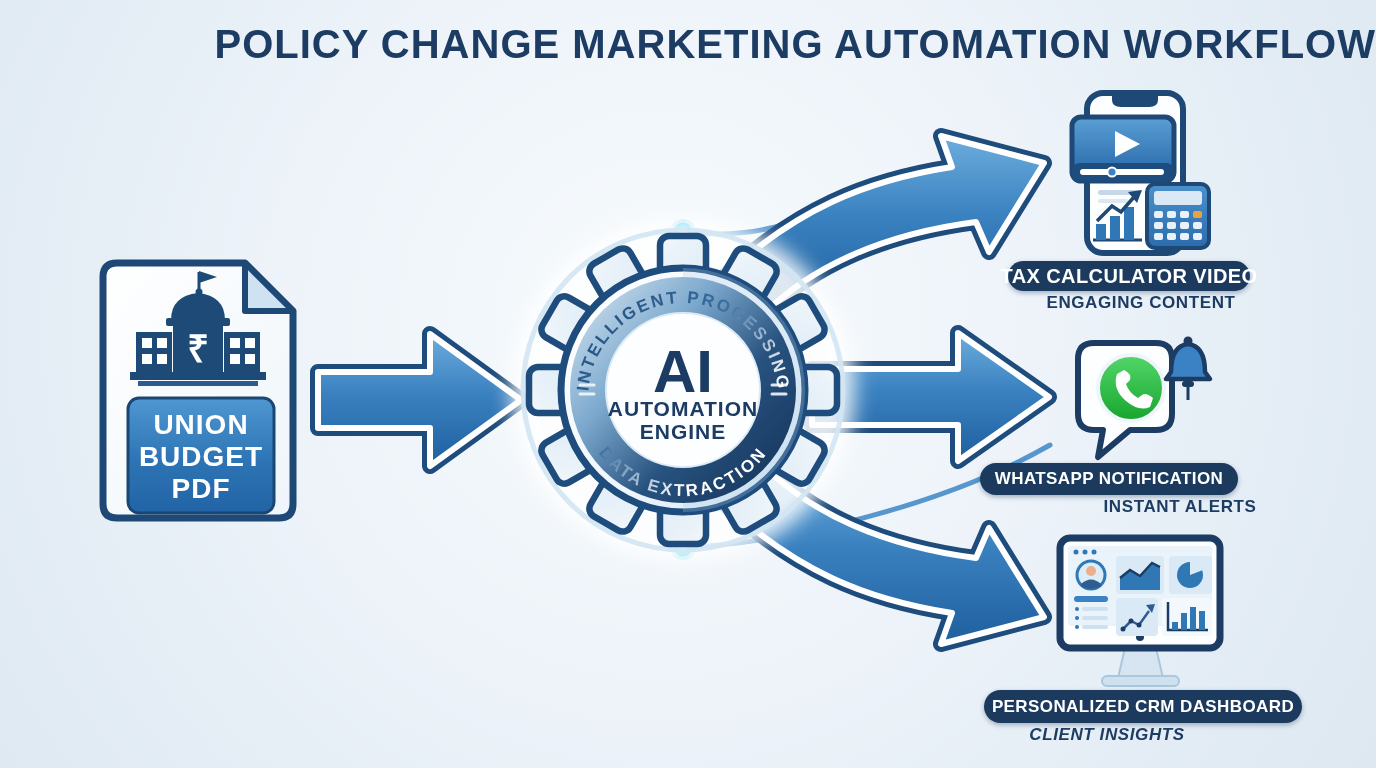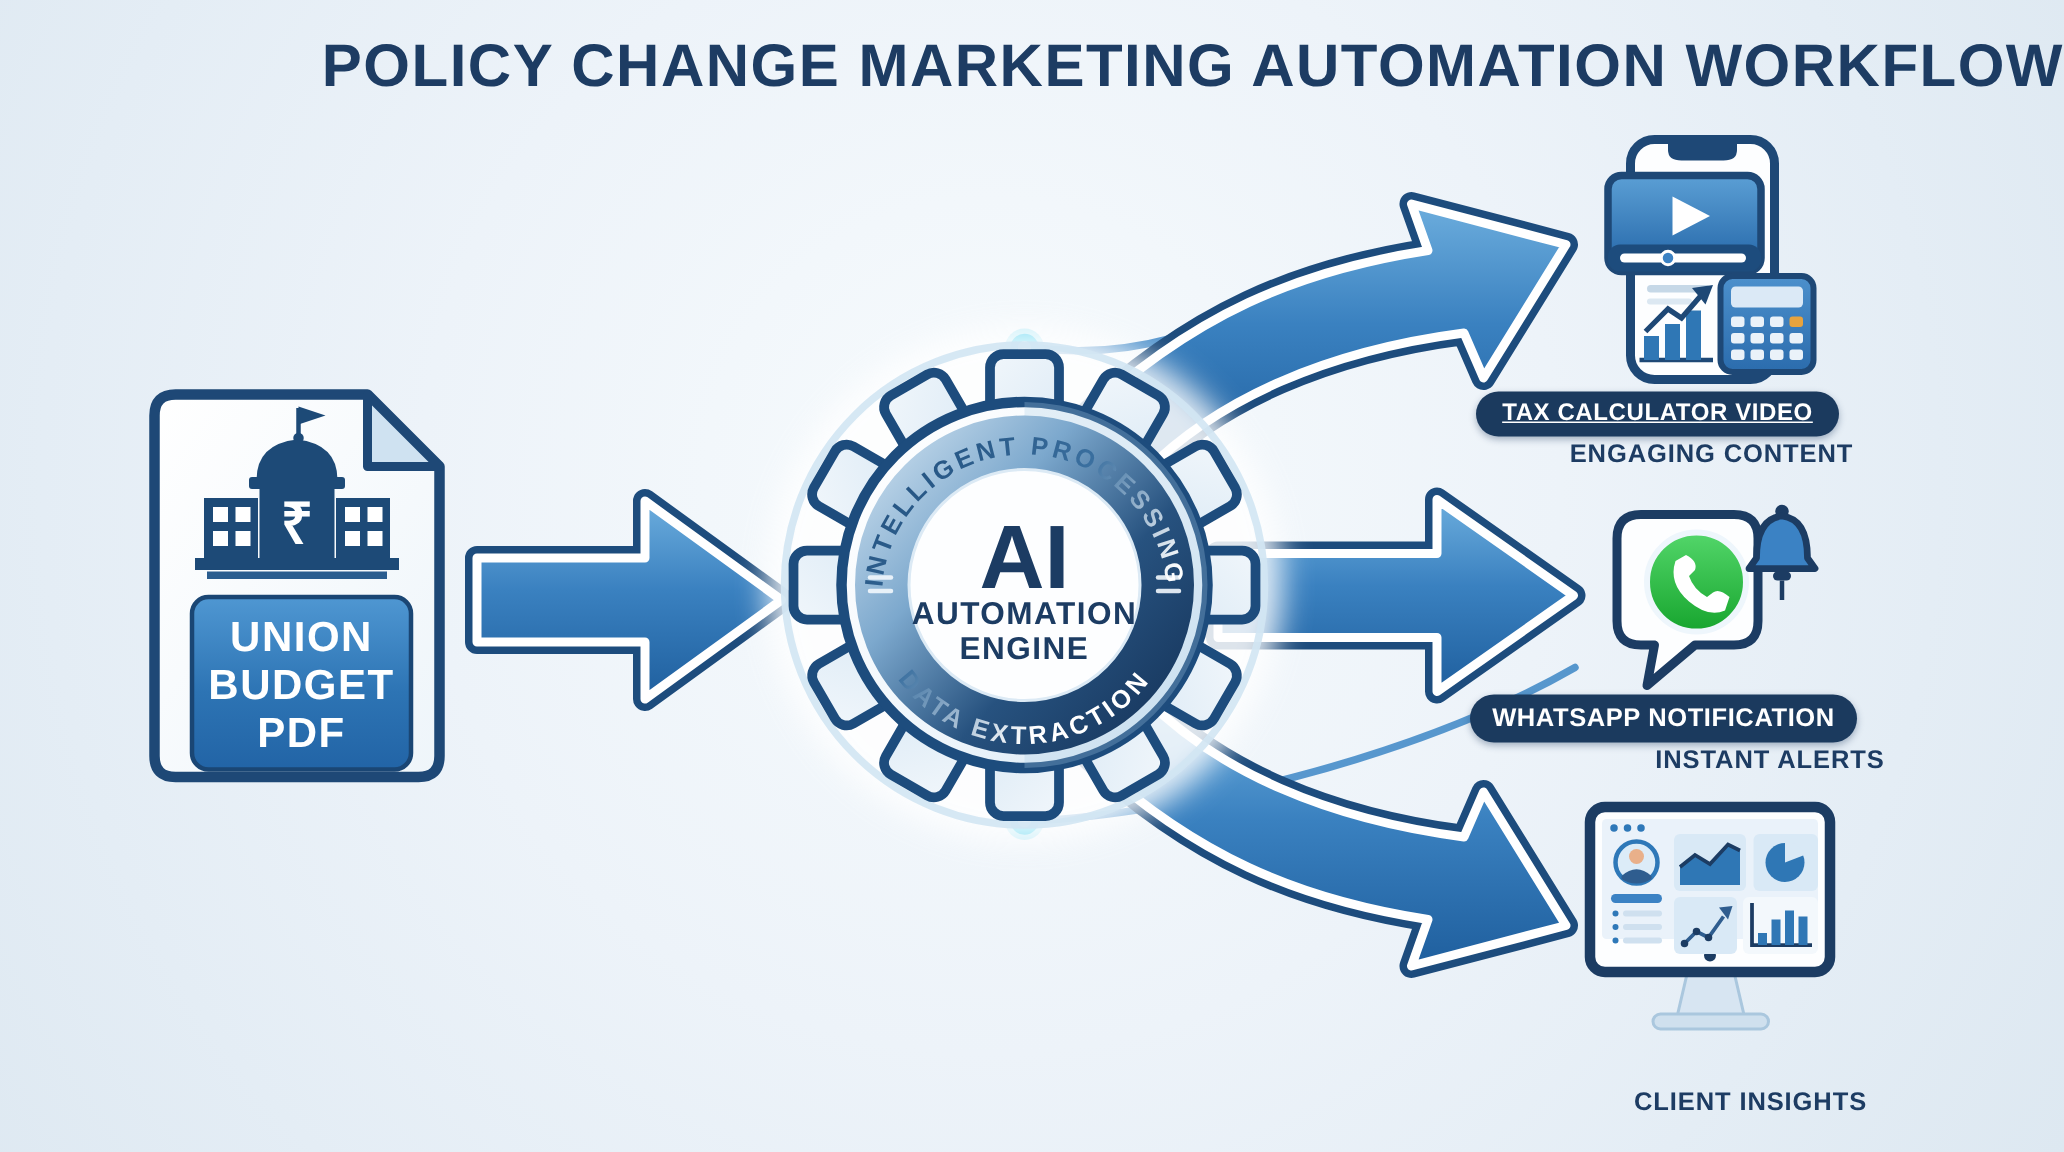--- a/index.html
+++ b/index.html
@@ -293,21 +293,22 @@
         <rect x="1172" y="622" width="6" height="8" fill="#2f77b5"></rect>
         <rect x="1181" y="613" width="6" height="17" fill="#2f77b5"></rect>
         <rect x="1190" y="607" width="6" height="23" fill="#2f77b5"></rect>
         <rect x="1199" y="611" width="6" height="19" fill="#2f77b5"></rect>
       </g>
     </g>
   </svg>
 
   <div class="title">POLICY CHANGE MARKETING AUTOMATION WORKFLOW</div>
 
-  <div class="pill" style="left:984px;top:261px;width:242px;height:30px;font-size:16px;text-decoration:underline;">TAX CALCULATOR VIDEO</div>
+  <div class="pill" style="left:1008px;top:261px;width:242px;height:30px;font-size:20px;">TAX CALCULATOR VIDEO</div>
   <div class="subtitle" style="left:1020px;top:293px;width:242px;">ENGAGING CONTENT</div>
 
   <div class="pill" style="left:980px;top:463px;width:258px;height:32px;font-size:17px;">WHATSAPP NOTIFICATION</div>
   <div class="subtitle" style="left:1051px;top:497px;width:258px;">INSTANT ALERTS</div>
 
-  <div class="subtitle" style="left:1008px;top:725px;width:318px;">CLIENT INSIGHTS</div>
+  <div class="pill" style="left:984px;top:690px;width:318px;height:33px;font-size:17px;">PERSONALIZED CRM DASHBOARD</div>
+  <div class="subtitle" style="left:948px;top:725px;width:318px;font-style:italic;">CLIENT INSIGHTS</div>
 
 </div>
 
 </body></html>

